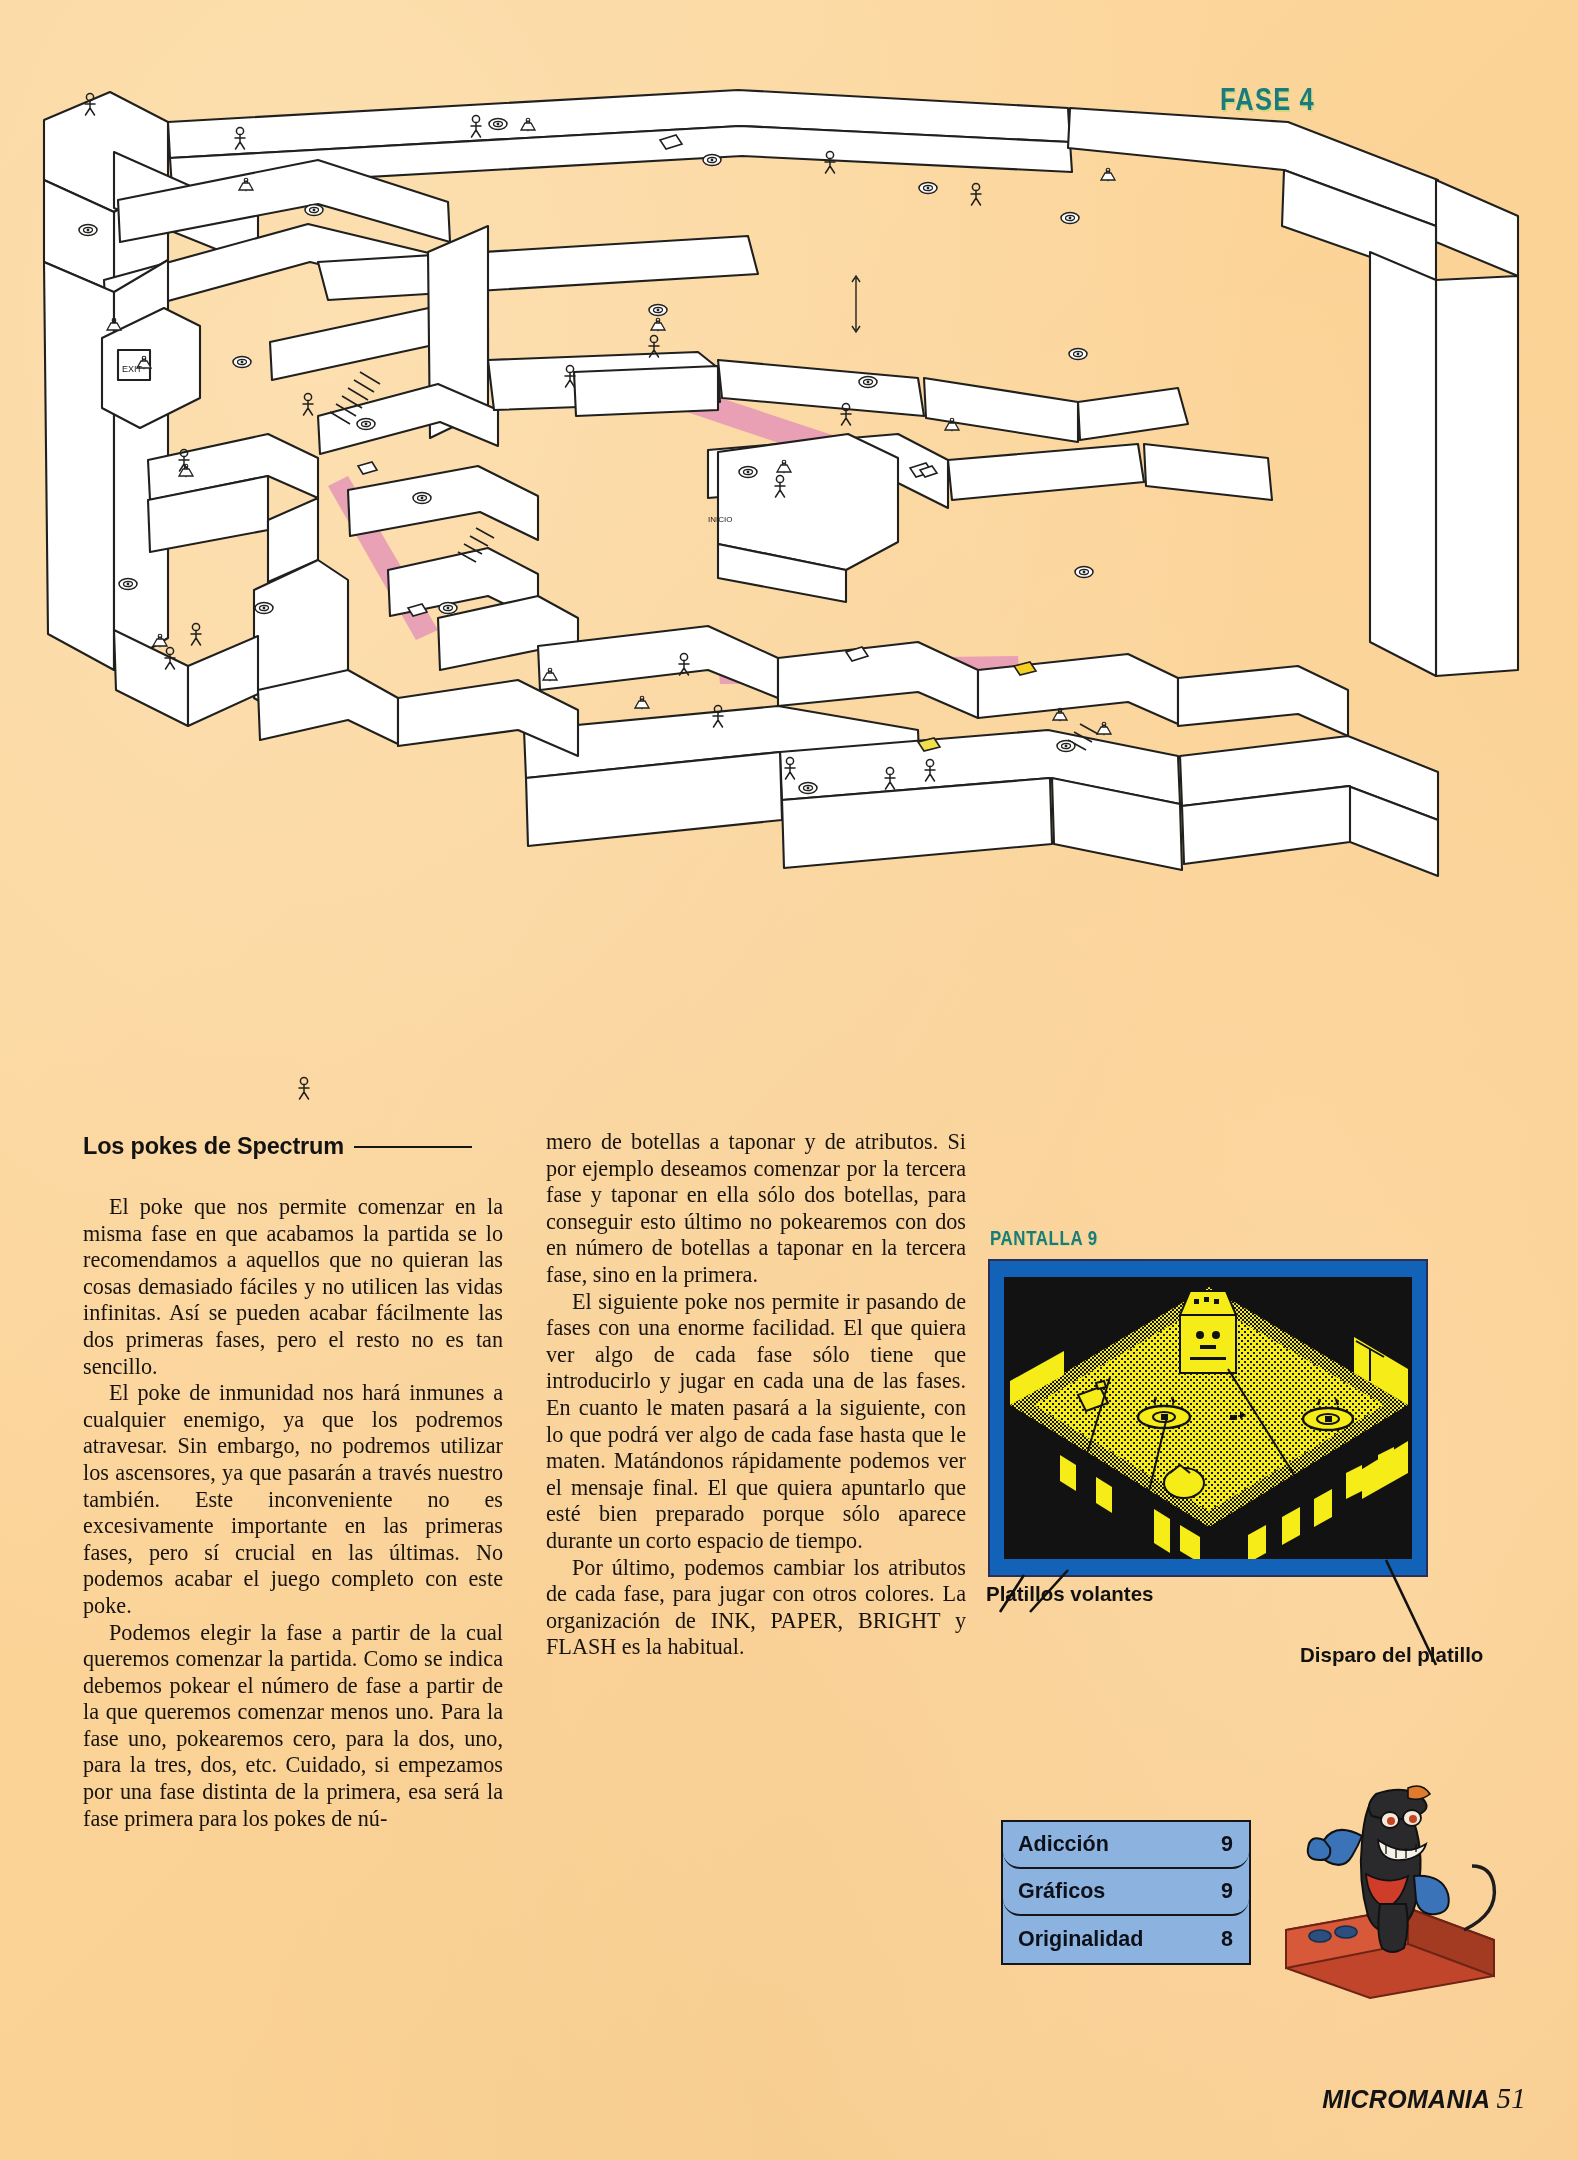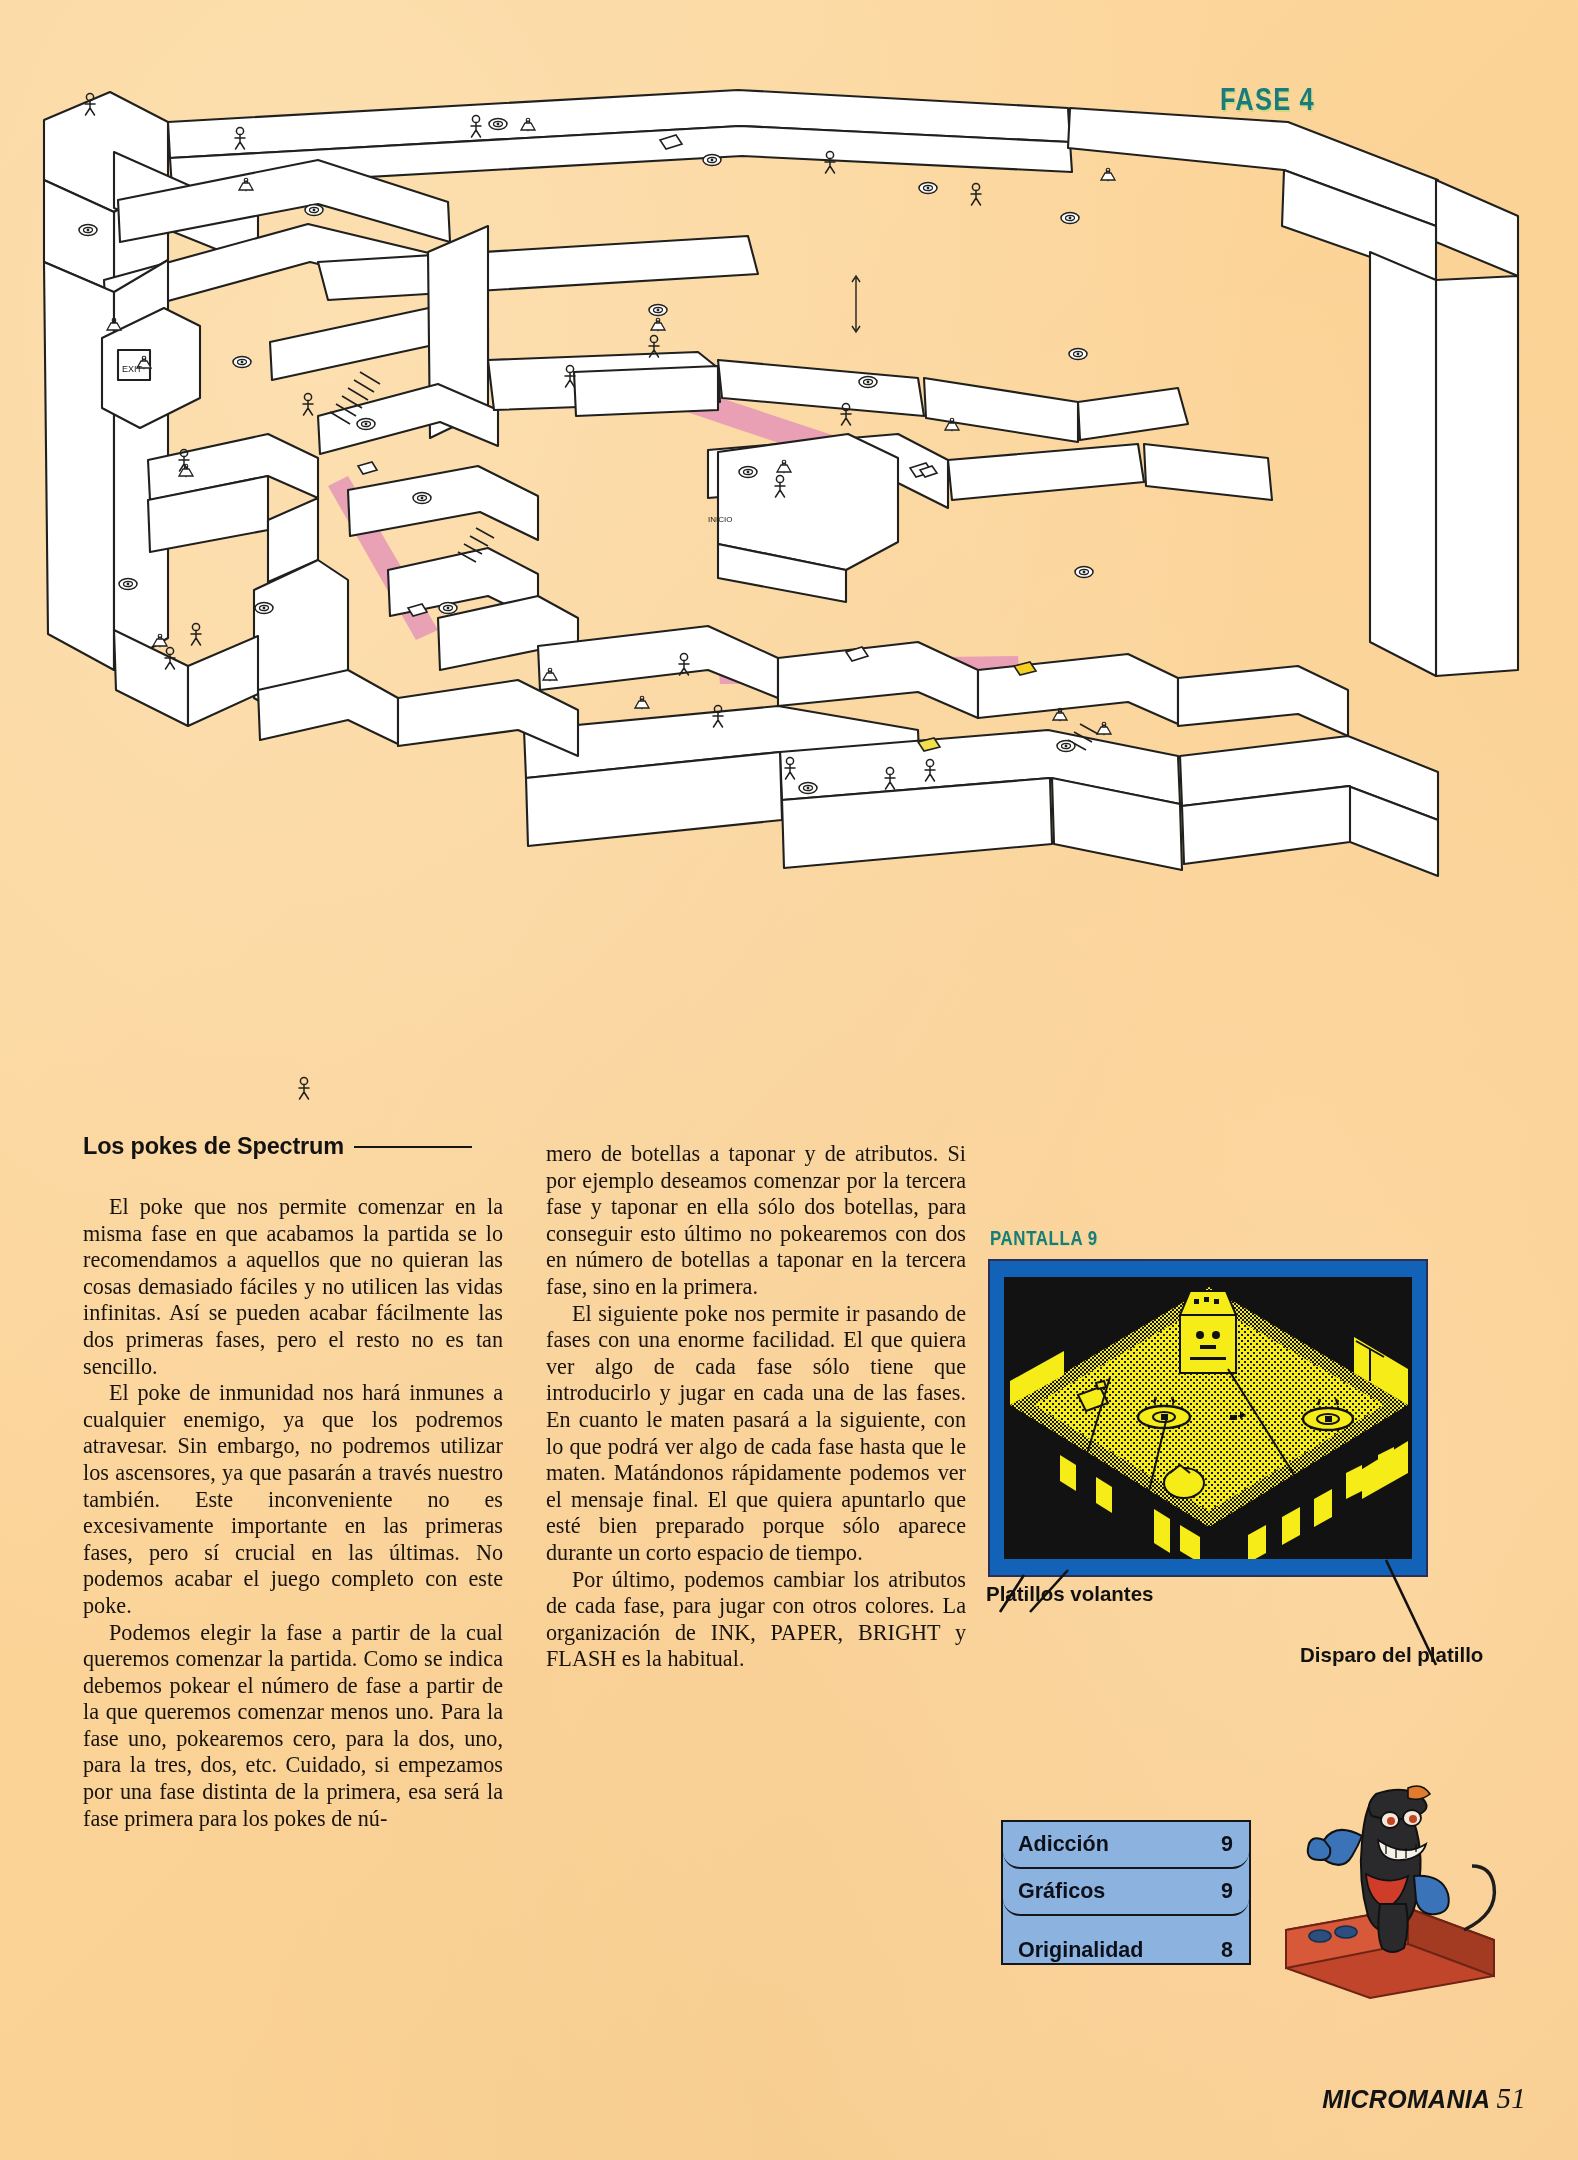--- a/index.html
+++ b/index.html
@@ -89,21 +89,21 @@
 
   .body-text {
     font-family: "Liberation Serif", serif;
     font-size: 22.2px;
     line-height: 26.6px;
     color: #17130e;
     text-align: justify;
     hyphens: none;
   }
   .col-left .body-text { margin-top: 34px; }
-  .col-mid  .body-text { margin-top: 16px; }
+  .col-mid  .body-text { margin-top: 4px; }
   .body-text p { margin: 0; text-indent: 26px; }
 
   
   .pantalla-title {
     position: absolute;
     left: 990px;
     top: 1226px;
     font-family: "Liberation Sans", sans-serif;
     font-weight: bold;
     font-size: 21px;
@@ -164,21 +164,21 @@
     height: 47px;
     padding: 0 16px 0 15px;
     border-bottom: 2.5px solid #14161c;
     box-sizing: border-box;
     font-family: "Liberation Sans", sans-serif;
     font-weight: bold;
     font-size: 21.5px;
     color: #0d1018;
     border-radius: 17px;
   }
-  .rating-row:last-child { border-bottom: none; align-items: flex-end; }
+  .rating-row:last-child { border-bottom: none; }
   .rating-val { font-weight: bold; }
 
   
   .mascot {
     position: absolute;
     left: 1258px;
     top: 1780px;
     width: 270px;
     height: 220px;
   }

